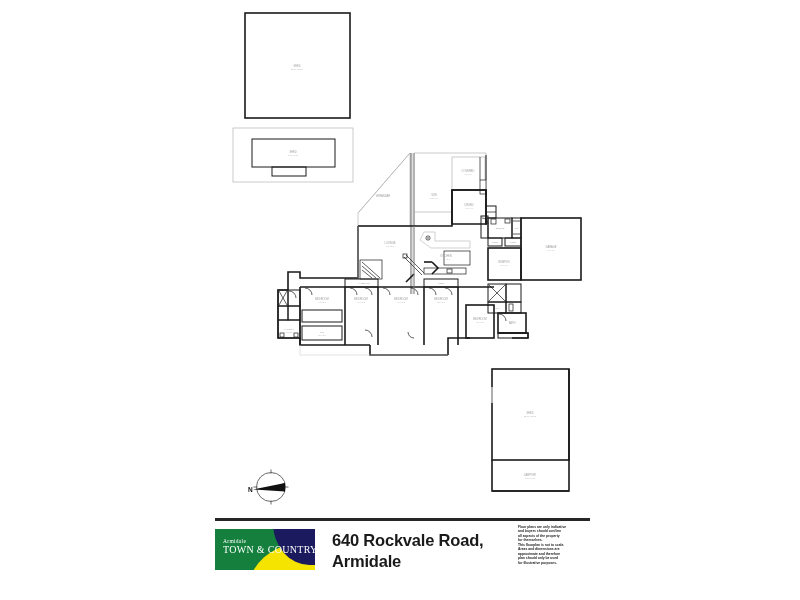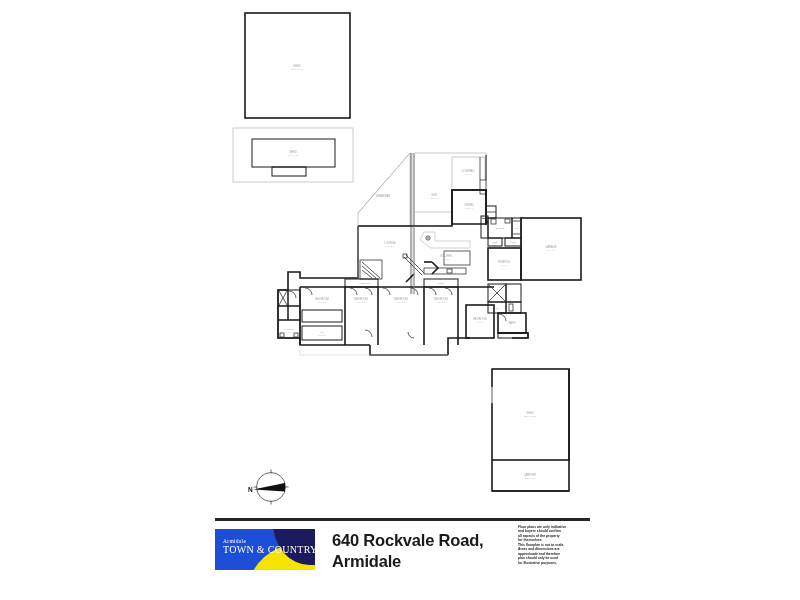--- a/index.html
+++ b/index.html
@@ -50,21 +50,21 @@
     background: #262626;
   }
 
   
   #logo {
     position: absolute;
     left: 0px;
     top: 11px;
     width: 100px;
     height: 41px;
-    background: #1d4ed8;
+    background: #15803d;
     overflow: hidden;
   }
   #logo .swoosh {
     position: absolute;
     right: -26px;
     bottom: -34px;
     width: 92px;
     height: 62px;
     background: #f5e400;
     border-radius: 64% 0 0 0;

